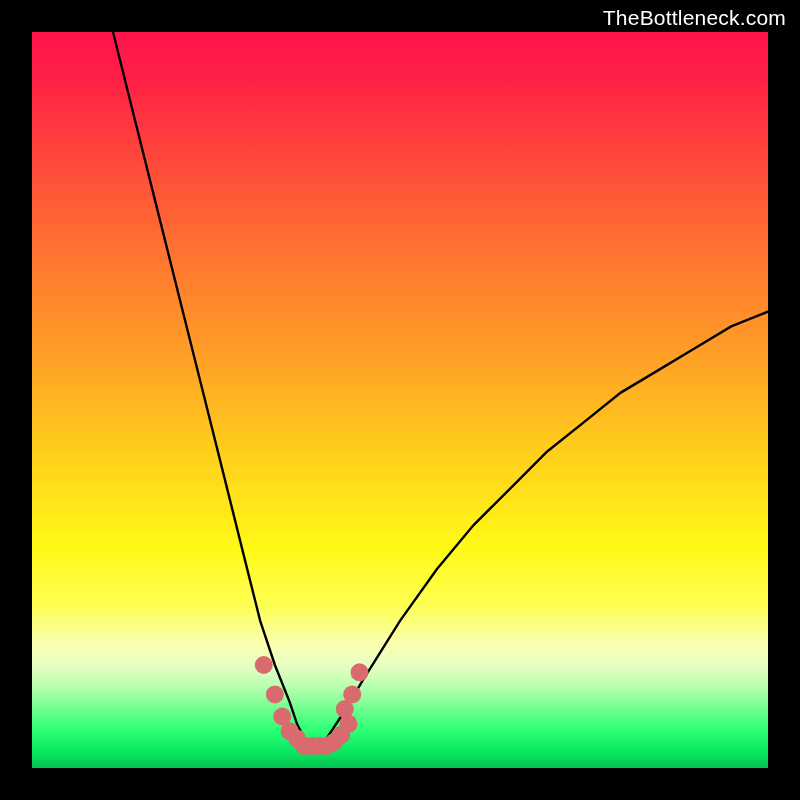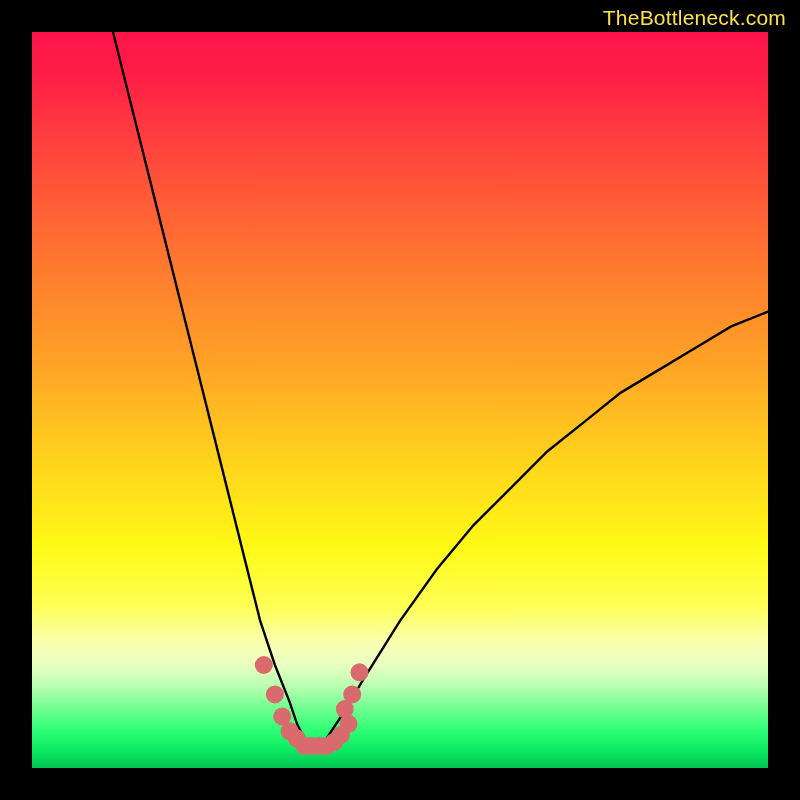--- a/index.html
+++ b/index.html
@@ -41,21 +41,21 @@
       #6eff8e 92%,
       #2bff74 95%,
       #07e55f 98%,
       #03c251 100%
     );
   }
   .watermark {
     position: absolute;
     top: 6px;
     right: 14px;
-    color: #fde047;
+    color: #ffffff;
     font-size: 21px;
     font-weight: 500;
     letter-spacing: 0.2px;
     user-select: none;
   }
   svg.curve-layer {
     position: absolute;
     left: 0;
     top: 0;
     width: 736px;

